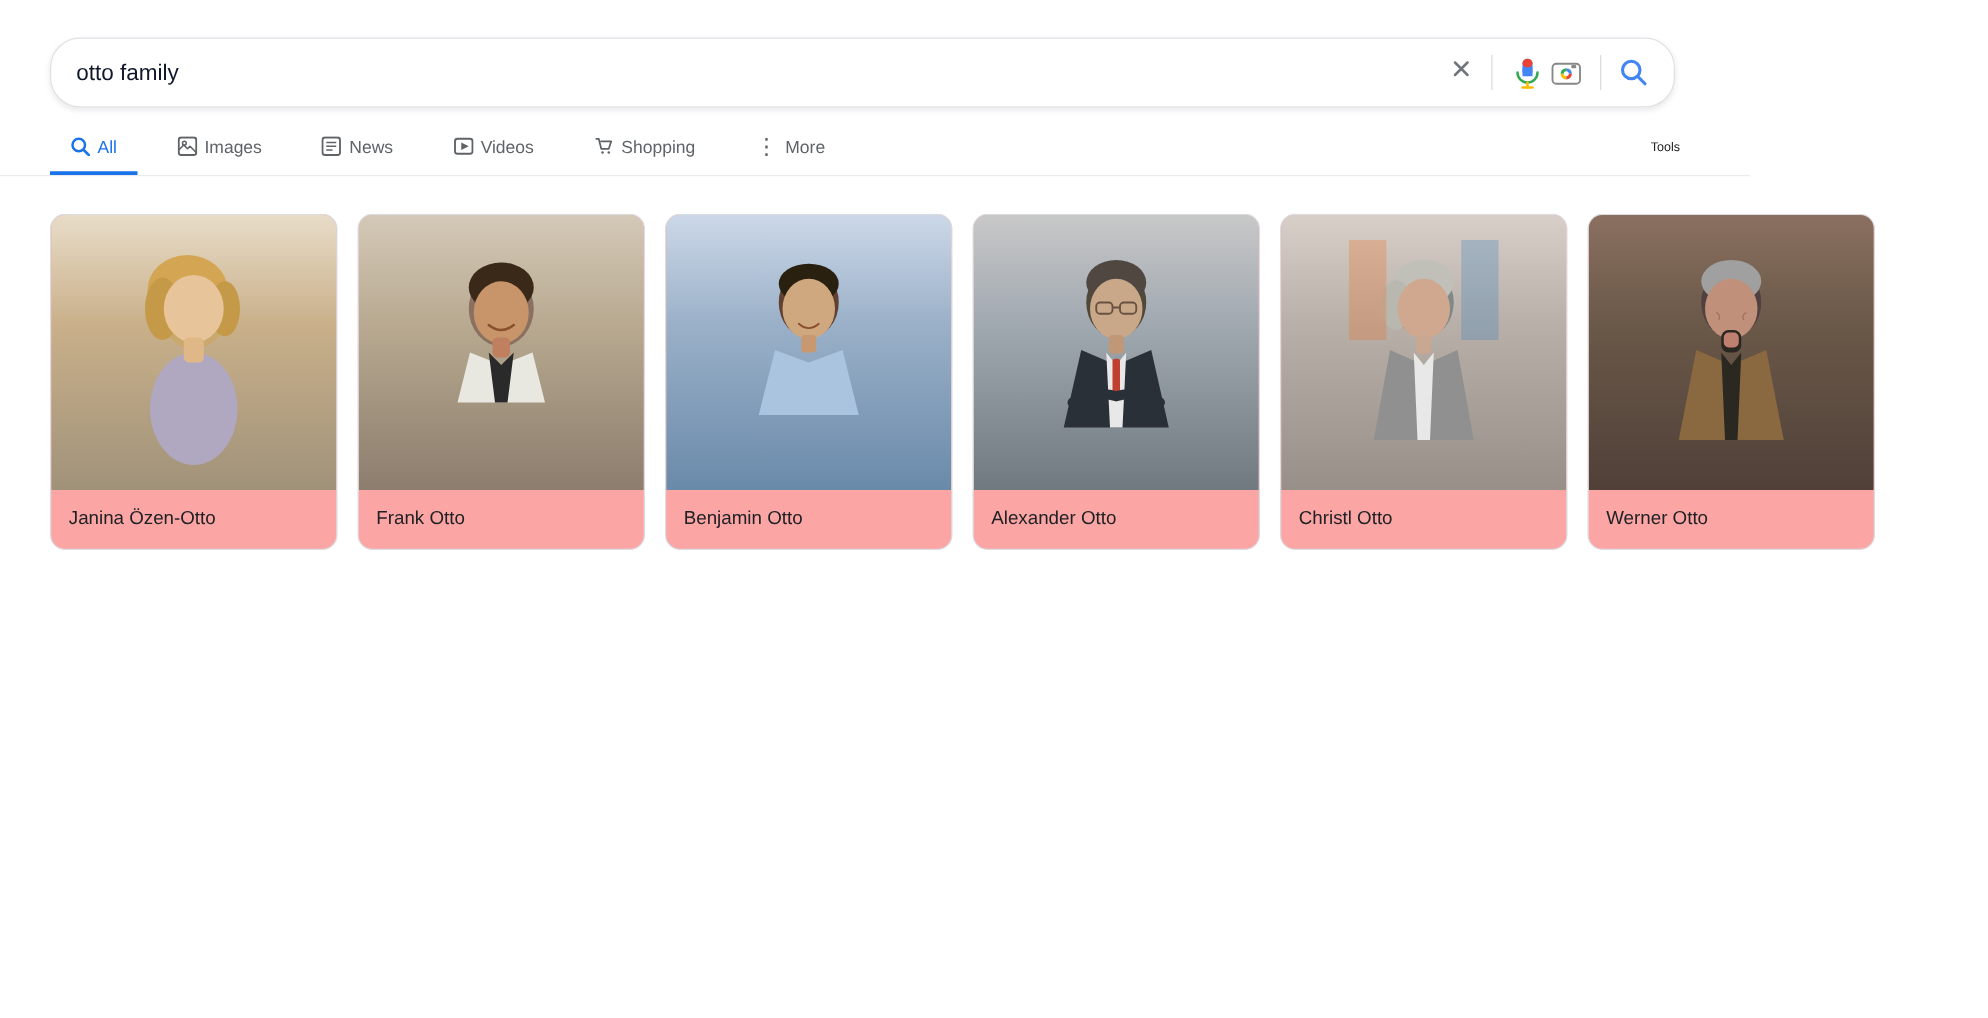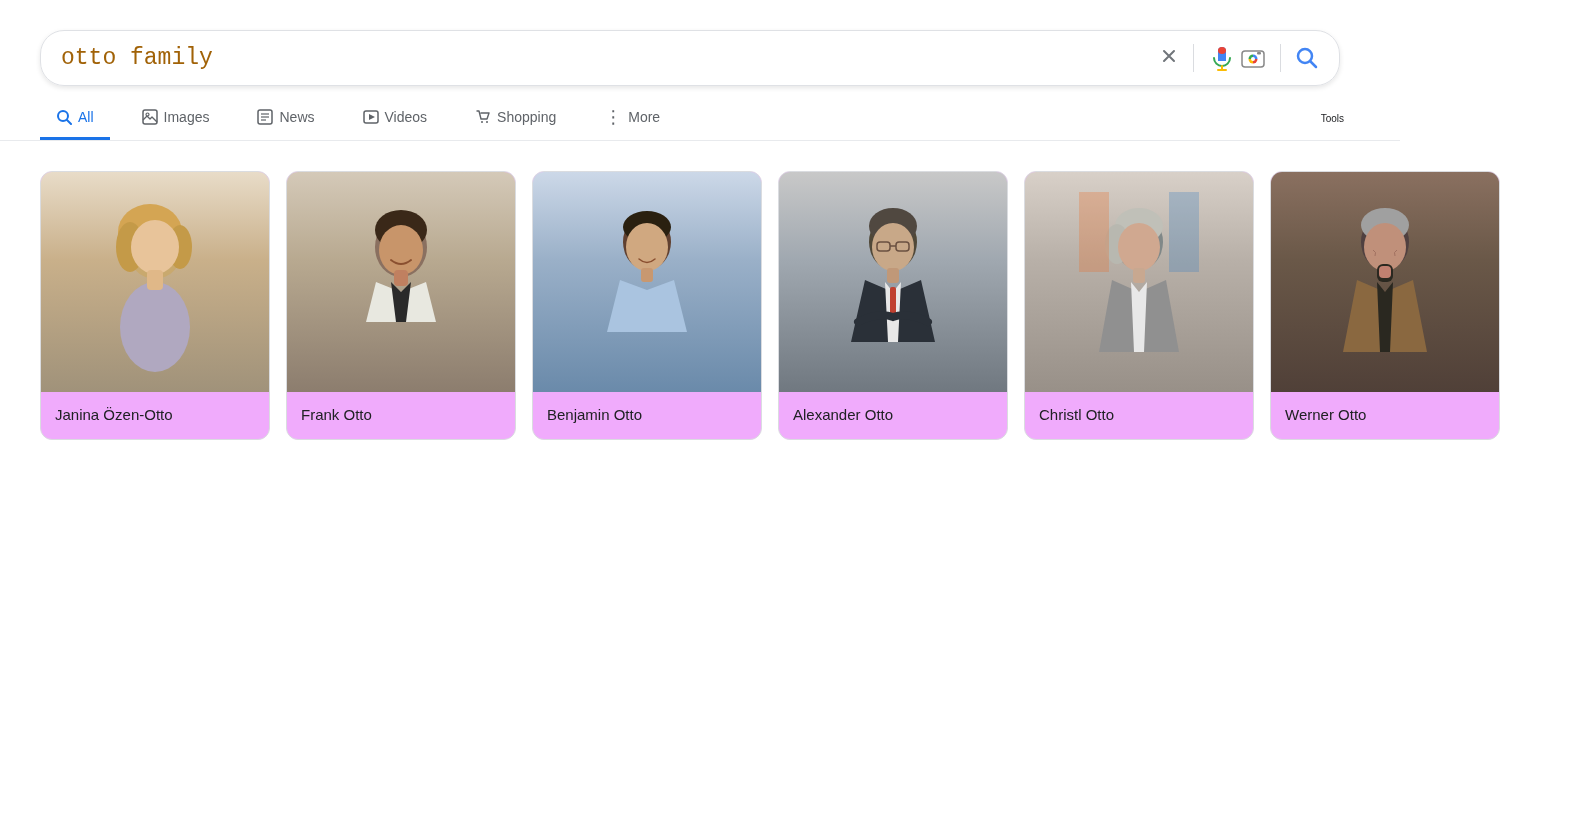--- a/index.html
+++ b/index.html
@@ -23,24 +23,23 @@
       border-radius: 24px;
       padding: 10px 20px;
       max-width: 1300px;
       box-shadow: 0 2px 5px rgba(0,0,0,0.1);
       height: 56px;
     }
     .search-input {
       flex: 1;
       border: none;
       outline: none;
-      font-size: 23px;
-      color: #a16207;
+      font-size: 18px;
+      color: #0f172a;
       background: transparent;
-      font-family: Liberation Mono, monospace;
     }
     .search-divider {
       width: 1px;
       height: 28px;
       background: #dadce0;
       margin: 0 14px;
     }
 
     
     .nav-tabs {
@@ -98,21 +97,21 @@
       display: flex;
       gap: 16px;
       overflow: hidden;
     }
     .person-card {
       width: 230px;
       min-width: 230px;
       border: 1px solid #dadce0;
       border-radius: 12px;
       overflow: hidden;
-      background: #f0abfc;
+      background: #fca5a5;
       cursor: pointer;
     }
     .person-name {
       padding: 12px 14px 14px 14px;
       font-size: 15px;
       color: #202124;
       line-height: 1.4;
     }
 
     

